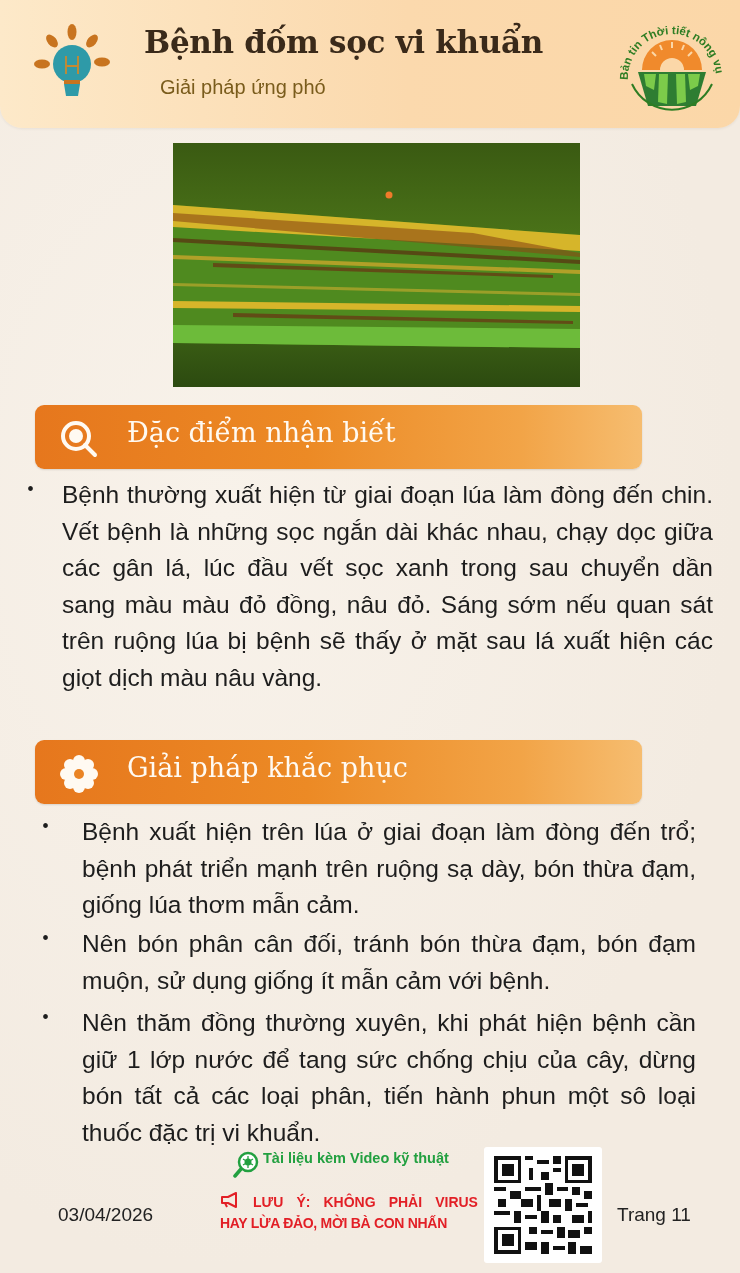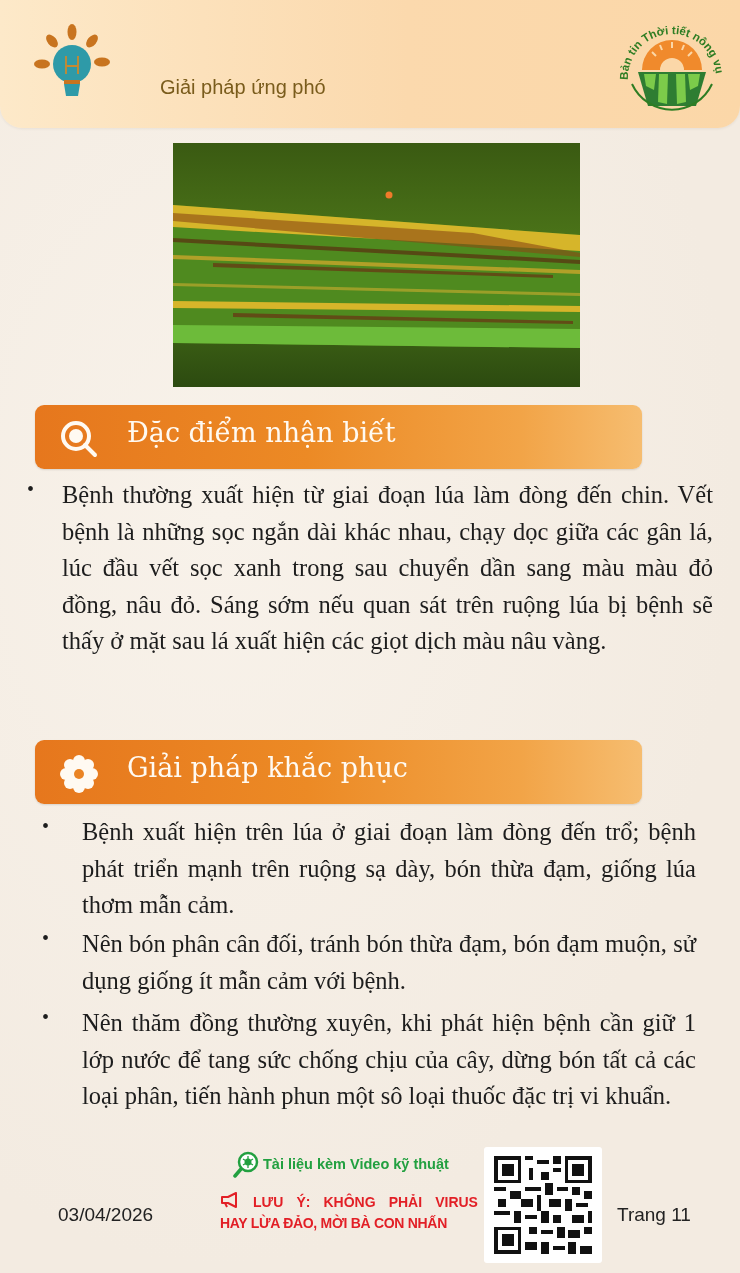--- a/index.html
+++ b/index.html
@@ -39,42 +39,42 @@
       box-shadow: 0 1px 2px rgba(0,0,0,0.12);
     }
     .section-bar .icon { position: absolute; left: 24px; top: 14px; width: 40px; height: 40px; }
     .section-bar .label {
       position: absolute; left: 92px; top: 12px;
       font-family: "DejaVu Serif", serif; font-size: 27px; color: #fffaf2; white-space: nowrap;
     }
     .bar1 { top: 405px; }
     .bar2 { top: 740px; }
     .para {
-      position: absolute; font-family: Liberation Serif, serif;
+      position: absolute; font-family: Liberation Sans, sans-serif;
       font-size: 24.5px; line-height: 36.5px; text-align: justify; color: #1d1d1d;
     }
     .bullet-dot { position: absolute; font-size: 20px; color: #1d1d1d; }
     .p1 { left: 62px; top: 477px; width: 651px; }
     .d1 { left: 27px; top: 478px; }
     .p2 { left: 82px; top: 814px; width: 614px; }
     .d2 { left: 42px; top: 815px; }
     .p3 { left: 82px; top: 926px; width: 614px; }
     .d3 { left: 42px; top: 927px; }
     .p4 { left: 82px; top: 1005px; width: 614px; }
     .d4 { left: 42px; top: 1006px; }
     .date {
       position: absolute; left: 58px; top: 1204px;
       font-family: "Liberation Sans", sans-serif; font-size: 19px; color: #222;
     }
     .page {
       position: absolute; left: 617px; top: 1204px;
       font-family: "Liberation Sans", sans-serif; font-size: 19px; color: #222;
     }
     .video-link {
-      position: absolute; left: 233px; top: 1150px; display: flex; align-items: center;
+      position: absolute; left: 233px; top: 1150px; display: flex; 
     }
     .video-link .vtext {
       font-family: "Liberation Sans", sans-serif; font-size: 14.5px; font-weight: bold;
       color: #22a040; margin-left: 2px; white-space: nowrap;
     }
     .notice {
       position: absolute; left: 220px; top: 1192px; width: 258px;
       font-family: "Liberation Sans", sans-serif; font-size: 14px; font-weight: bold;
       color: #e21f26; line-height: 21px;
     }
@@ -93,20 +93,21 @@
     <ellipse cx="42" cy="10" rx="4.5" ry="8" fill="#c8741f"></ellipse>
     <ellipse cx="22" cy="19" rx="4.5" ry="7.5" fill="#c8741f" transform="rotate(-40 22 19)"></ellipse>
     <ellipse cx="62" cy="19" rx="4.5" ry="7.5" fill="#c8741f" transform="rotate(40 62 19)"></ellipse>
     <ellipse cx="12" cy="42" rx="8" ry="4.5" fill="#c8741f"></ellipse>
     <ellipse cx="72" cy="40" rx="8" ry="4.5" fill="#c8741f"></ellipse>
     <circle cx="42" cy="42" r="19" fill="#2e9aa8"></circle>
     <path d="M36 34 L36 52 M48 34 L48 52 M36 44 L48 44" stroke="#c8892f" stroke-width="1.8" fill="none"></path>
     <rect x="34" y="58" width="16" height="4" fill="#c8741f"></rect>
     <path d="M34 62 L50 62 L48 74 L36 74 Z" fill="#2e9aa8"></path>
   </svg>
+  <div class="title">Bệnh đốm sọc vi khuẩn</div>
   <div class="subtitle">Giải pháp ứng phó</div>
   <svg class="logo" viewBox="0 0 118 104">
     <defs>
       <path id="arcText" d="M16 66 A44 44 0 0 1 104 62"></path>
     </defs>
     <text font-family="Liberation Sans, sans-serif" font-size="11.5" font-weight="bold" fill="#2e7d23">
       <textPath href="#arcText">Bản tin Thời tiết nông vụ</textPath>
     </text>
     <path d="M30 56 A30 30 0 0 1 90 56 Z" fill="#f08a2c"></path>
     <path d="M48 56 A12 12 0 0 1 72 56 Z" fill="#fbd7a8"></path>

